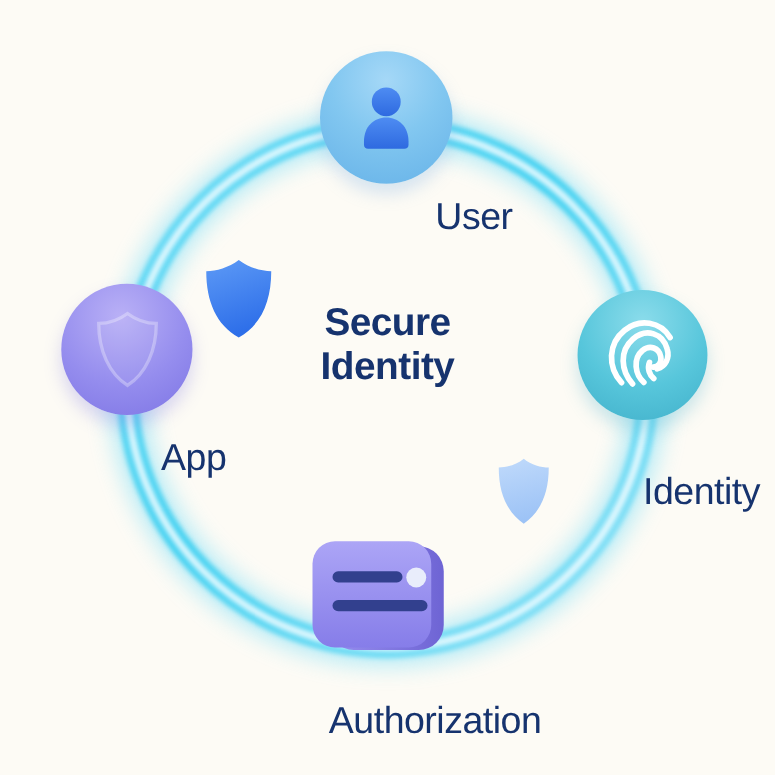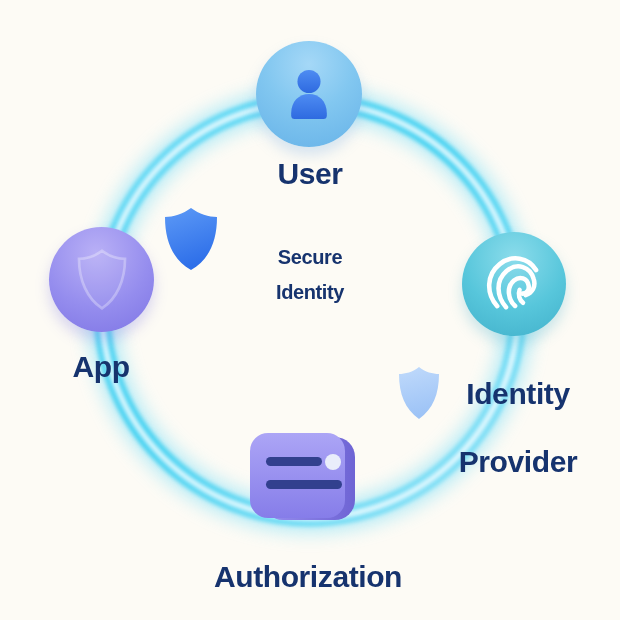--- a/index.html
+++ b/index.html
@@ -29,34 +29,34 @@
   .idp-circle {
     left:462px; top:232px; width:104px; height:104px;
     background:radial-gradient(circle at 50% 25%, #8bdceb 0%, #57c6db 55%, #41b0ca 100%);
     box-shadow:0 8px 14px rgba(80,180,205,0.30);
   }
   .server-wrap { position:absolute; left:247px; top:429px; z-index:2; }
   .shield-large { position:absolute; left:160px; top:205px; z-index:2; }
   .shield-small { position:absolute; left:394px; top:364px; z-index:2; }
   .label {
     position:absolute; z-index:3;
-    text-align:center; font-weight:bold;
+    text-align:right; font-weight:normal;
     font-size:30px; line-height:34px;
     color:#16336E; letter-spacing:-0.4px;
     white-space:pre-line;
   }
   .user-label  { left:210px; top:157px; width:200px; }
   .app-label   { left:21px;  top:350px; width:160px; }
   .idp-label   { left:428px; top:343px; width:180px; }
   .auth-label  { left:183px; top:526px; width:250px; }
   .center-title {
     position:absolute; z-index:3;
     left:200px; top:240px; width:220px;
     text-align:center; font-weight:bold;
-    font-size:20px; line-height:35px;
+    font-size:31px; line-height:35px;
     color:#16336E; letter-spacing:-0.4px;
   }
   .center-title div { display:block; }
 </style>
 </head>
 <body>
 
 <div class="stage">
 
   <svg class="ring-svg" width="620" height="620" viewBox="0 0 620 620">
@@ -155,21 +155,20 @@
     <div>Secure</div>
     <div>Identity</div>
   </div>
 
   <div class="label user-label">User</div>
 
   <div class="label app-label">App</div>
 
   <div class="label idp-label">
     <div>Identity</div>
-    <div>Provider</div>
   </div>
 
   <div class="label auth-label">
     <div>Authorization</div>
     
   </div>
 
 </div>
 
 </body></html>

